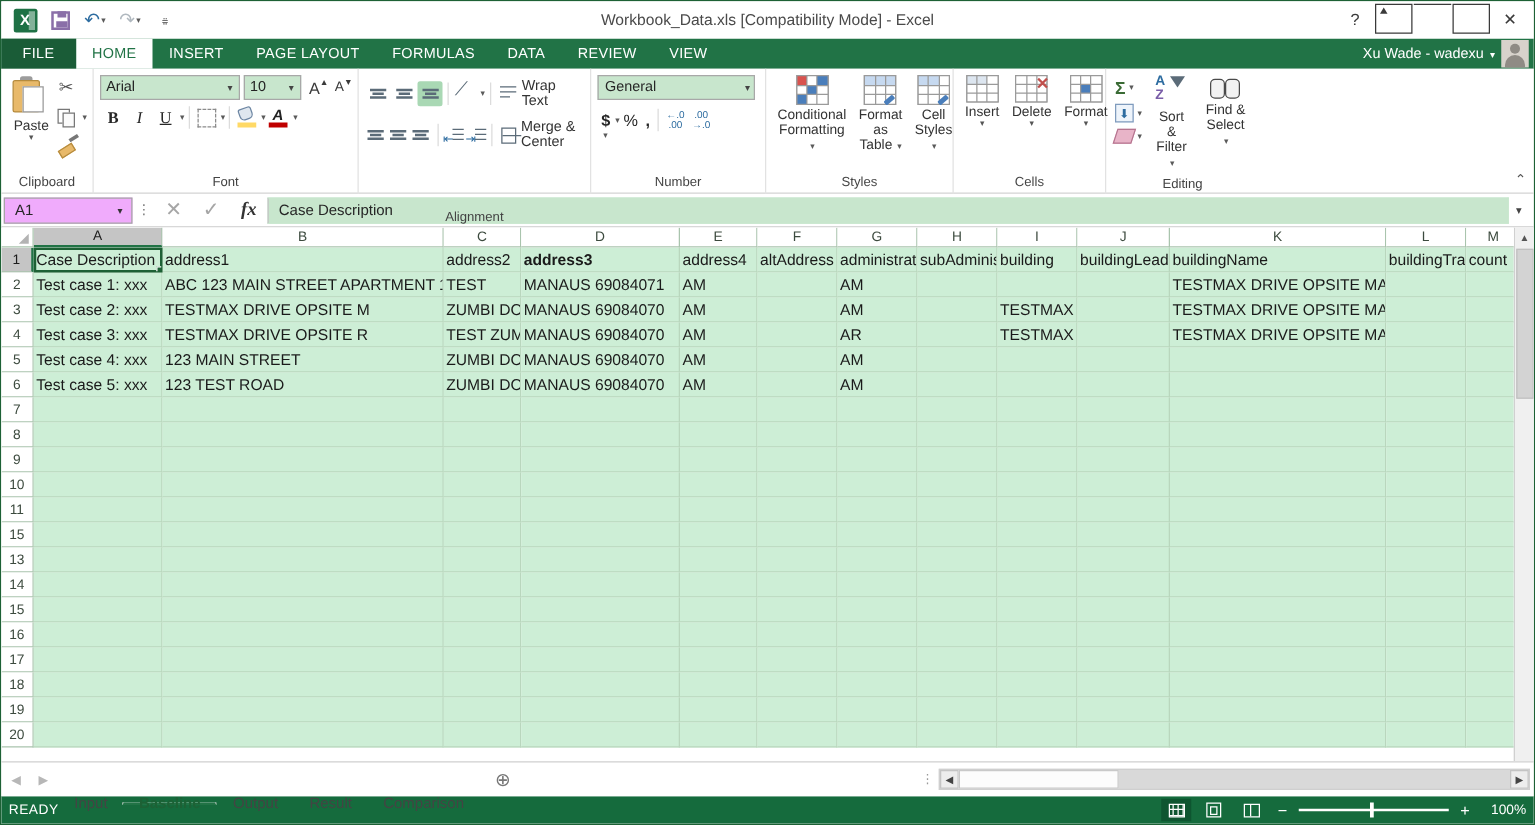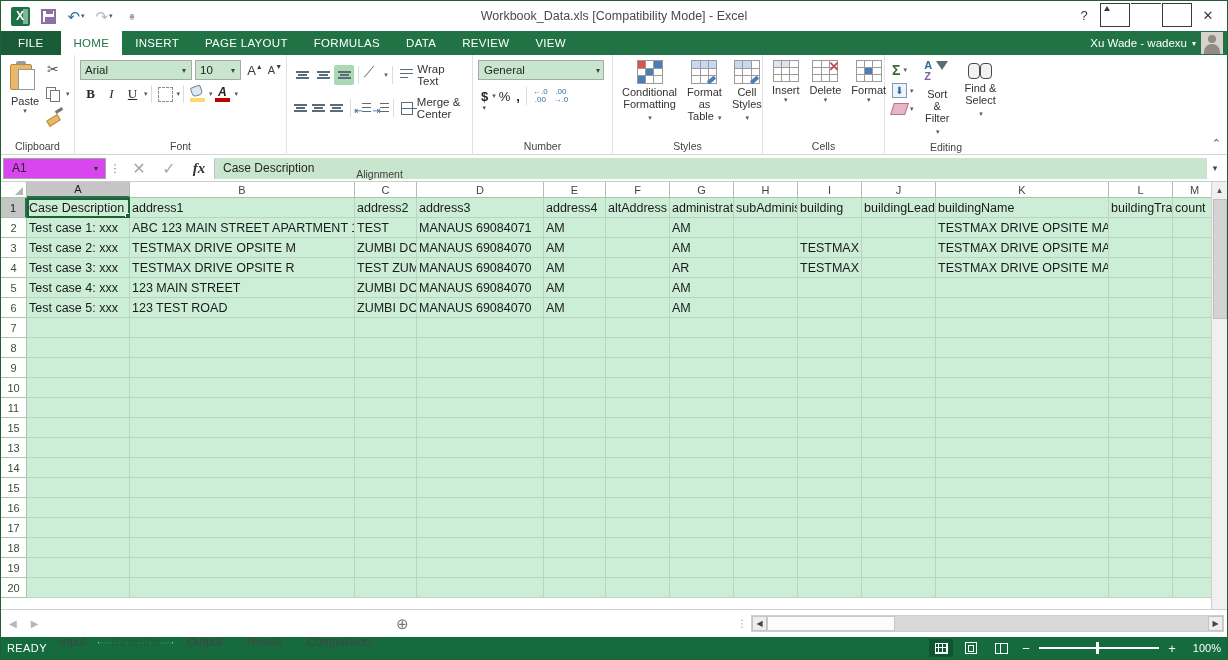--- a/index.html
+++ b/index.html
@@ -133,21 +133,21 @@
   .az .a{ position:absolute; left:0; top:-1px; font-size:11px; color:#2d6ca0; font-weight:bold; }
   .az .z{ position:absolute; left:0; top:10px; font-size:11px; color:#7a5ea8; font-weight:bold; }
   .az .f{ position:absolute; left:12px; top:1px; width:0; height:0; border-left:6px solid transparent; border-right:6px solid transparent; border-top:9px solid #5b6b78; }
   .binoc{ width:24px; height:20px; position:relative; }
   .binoc:before,.binoc:after{ content:""; position:absolute; top:3px; width:10px; height:14px; border:1.6px solid #4a4a4a; border-radius:4px; background:#f2f2f2; }
   .binoc:before{ left:0; } .binoc:after{ right:0; }
   .ribbon-collapse{ position:absolute; right:6px; bottom:4px; font-size:11px; color:#555; cursor:pointer; }
 
   
   .fbar{ height:27px; background:#ffffff; display:flex; align-items:center; padding:2px 4px 2px 2px; border-bottom:1px solid #ccc; flex:0 0 27px; gap:0; }
-  .namebox{ width:103px; height:21px; background:#d946ef; border:1px solid #a6a6a6; display:flex; align-items:center; padding:0 4px 0 8px; font-size:12px; }
+  .namebox{ width:103px; height:21px; background:#f0abfc; border:1px solid #a6a6a6; display:flex; align-items:center; padding:0 4px 0 8px; font-size:12px; }
   .namebox .cv{ margin-left:auto; font-size:8px; color:#333; padding-right:3px; }
   .dots{ width:18px; text-align:center; color:#777; font-size:11px; letter-spacing:0; line-height:8px; }
   .fb-btn{ width:30px; height:22px; display:flex; align-items:center; justify-content:center; font-size:16px; cursor:pointer; }
   .fb-x{ color:#a6a6a6; }
   .fb-ck{ color:#a6a6a6; }
   .fb-fx{ color:#333; font-style:italic; font-family:"Liberation Serif",serif; font-size:15px; font-weight:bold; }
   .fb-input{ flex:1; height:21px; background:#c8e6cd; border:1px solid #c8e6cd; border-left:1px solid #c3c3c3; display:flex; align-items:center; padding-left:8px; font-size:12px; }
   .fb-caret{ width:16px; text-align:center; font-size:9px; color:#444; }
 
   
@@ -614,21 +614,21 @@
             <div class="ch" style="width: 64px; flex: 0 0 64px;">L</div>
             <div class="ch" style="width: 44px; flex: 0 0 44px;">M</div>
           </div>
       </div>
       <div class="rows" id="grid-rows">
           <div class="row">
             <div class="rh sel">1</div>
             <div class="cell selected" style="width: 103px; flex: 0 0 103px;">Case Description</div>
             <div class="cell" style="width: 225px; flex: 0 0 225px;">address1</div>
             <div class="cell" style="width: 62px; flex: 0 0 62px;">address2</div>
-            <div class="cell" style="width: 127px; flex: 0 0 127px;">address3</div>
+            <div class="cell" style="width: 127px; flex: 0 0 127px; font-weight: bold;">address3</div>
             <div class="cell" style="width: 62px; flex: 0 0 62px;">address4</div>
             <div class="cell" style="width: 64px; flex: 0 0 64px;">altAddress</div>
             <div class="cell" style="width: 64px; flex: 0 0 64px;">administrativeArea</div>
             <div class="cell" style="width: 64px; flex: 0 0 64px;">subAdministrativeArea</div>
             <div class="cell" style="width: 64px; flex: 0 0 64px;">building</div>
             <div class="cell" style="width: 74px; flex: 0 0 74px;">buildingLeadingType</div>
             <div class="cell" style="width: 173px; flex: 0 0 173px;">buildingName</div>
             <div class="cell" style="width: 64px; flex: 0 0 64px;">buildingTrailingType</div>
             <div class="cell" style="width: 44px; flex: 0 0 44px;">count</div>
           </div>

